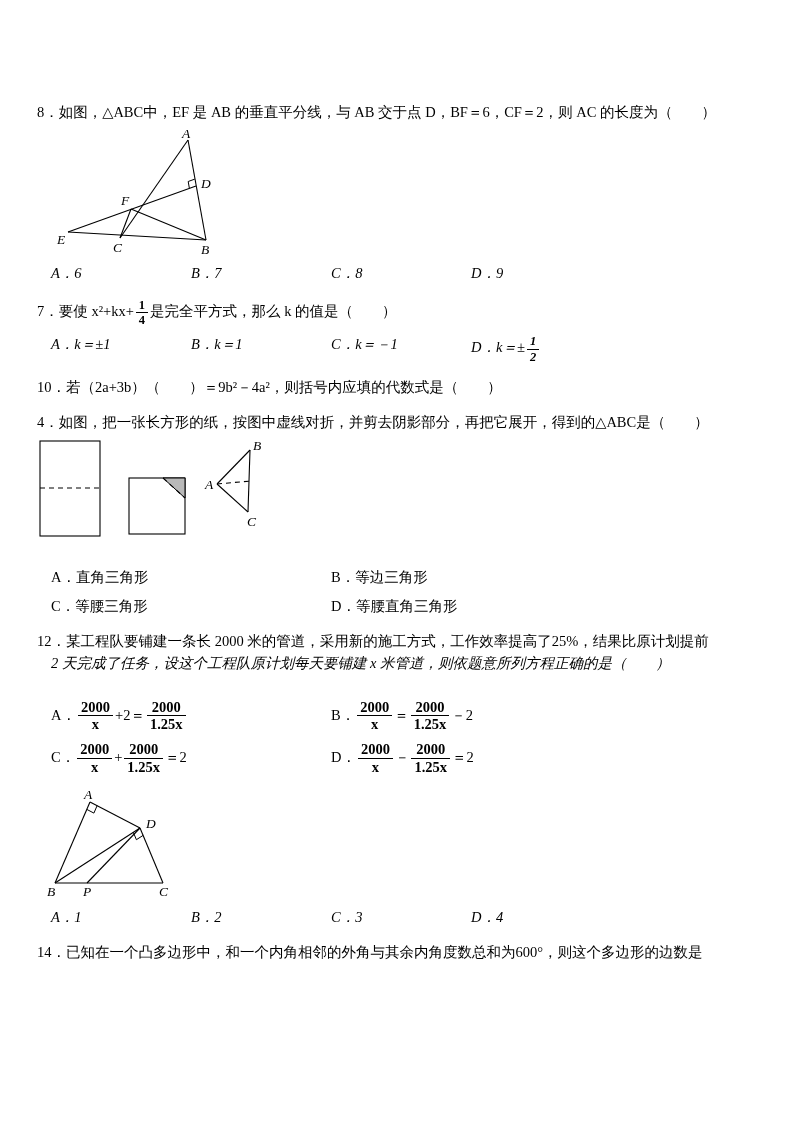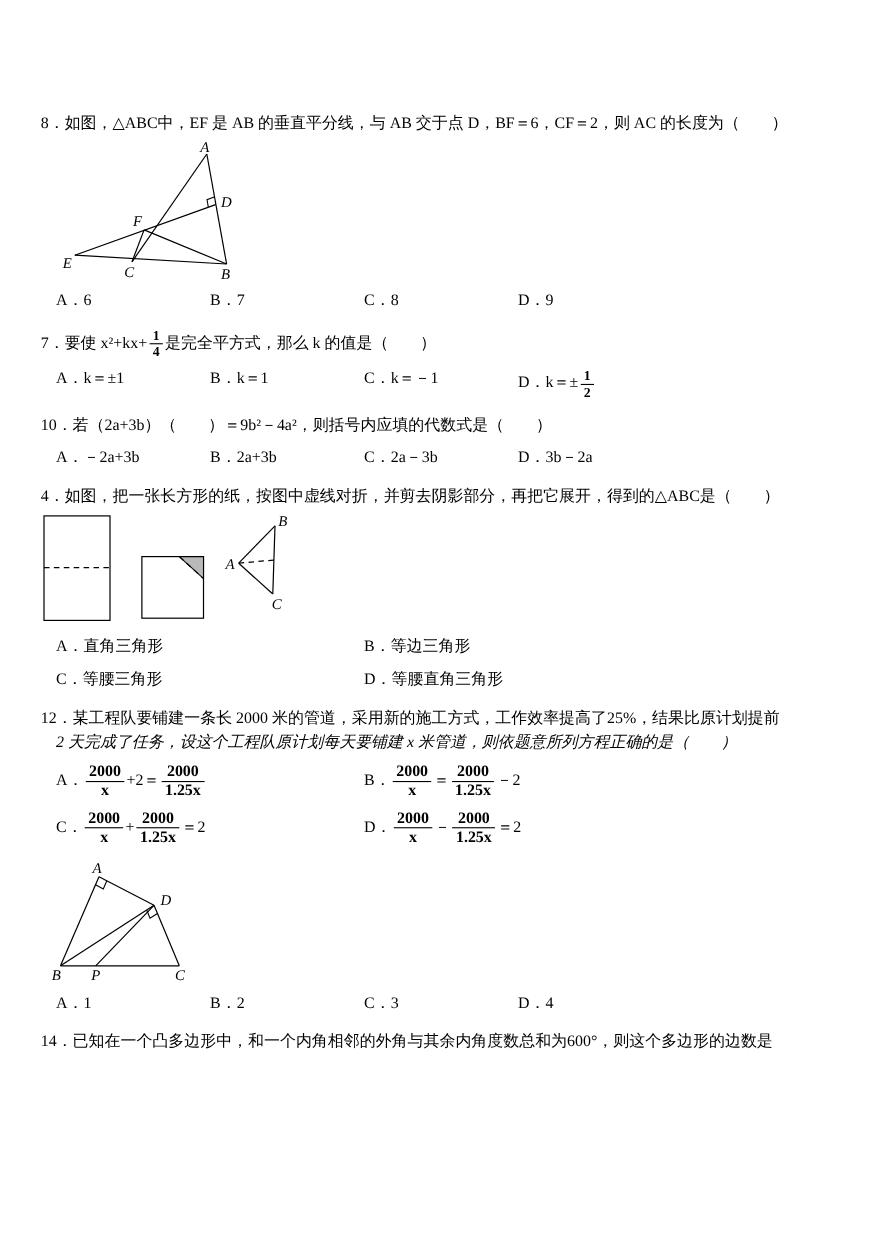--- a/index.html
+++ b/index.html
@@ -8,25 +8,25 @@
     width:793px; height:1122px; overflow:hidden;
     font-family:"Liberation Serif","DejaVu Serif",serif;
     font-size:14.5px; color:#000;
   }
   .page { padding:102px 58px 0 37px; }
   .q { margin-bottom:13px; }
   .stem { line-height:1.5; }
   .stem-indent { padding-left:14px;font-style:italic; }
   .opts4 {
     display:grid; grid-template-columns:140px 140px 140px auto;
-    padding-left:14px; margin-top:7px; line-height:1.5;
+    padding-left:14px; margin-top:7px; line-height:1.5;font-style:italic;
   }
   .opts2 {
     display:grid; grid-template-columns:280px auto;
-    padding-left:14px; margin-top:7px; row-gap:8px; line-height:1.5;
+    padding-left:14px; margin-top:24px; row-gap:8px; line-height:1.5;
     align-items:center;
   }
   .fig { margin:4px 0 2px 14px; }
   .fig-q11 { margin-left:0; }
   .fig-q13 { margin-left:8px; }
   svg { display:block; }
   svg .ln { stroke:#000; stroke-width:1.1; fill:none; }
   svg .dash { stroke:#000; stroke-width:1.1; fill:none; stroke-dasharray:5,4; }
   svg .shade { fill:#b9b9b9; stroke:#000; stroke-width:1; }
   svg .mark { stroke:#000; stroke-width:1; fill:none; }
@@ -82,26 +82,20 @@
     <div class="opts4">
       <span>A．k＝±1</span>
       <span>B．k＝1</span>
       <span>C．k＝－1</span>
       <span class="opt-line"><span>D．k＝±</span><span class="frac frac-sm"><span class="fn">1</span><span class="fd">2</span></span></span>
     </div>
   </section>
 
   <section class="q">
     <p class="stem">10．若（2a+3b）（　　）＝9b²－4a²，则括号内应填的代数式是（　　）</p>
-    <div class="opts4">
-      <span>A．－2a+3b</span>
-      <span>B．2a+3b</span>
-      <span>C．2a－3b</span>
-      <span>D．3b－2a</span>
-    </div>
   </section>
 
   <section class="q">
     <p class="stem">4．如图，把一张长方形的纸，按图中虚线对折，并剪去阴影部分，再把它展开，得到的△ABC是（　　）</p>
     <div class="fig fig-q11">
       <svg width="240" height="105" viewBox="0 0 240 105">
 
         <rect class="ln" x="3" y="3" width="60" height="95"></rect>
         <line class="dash" x1="3" y1="50" x2="63" y2="50"></line>
 

